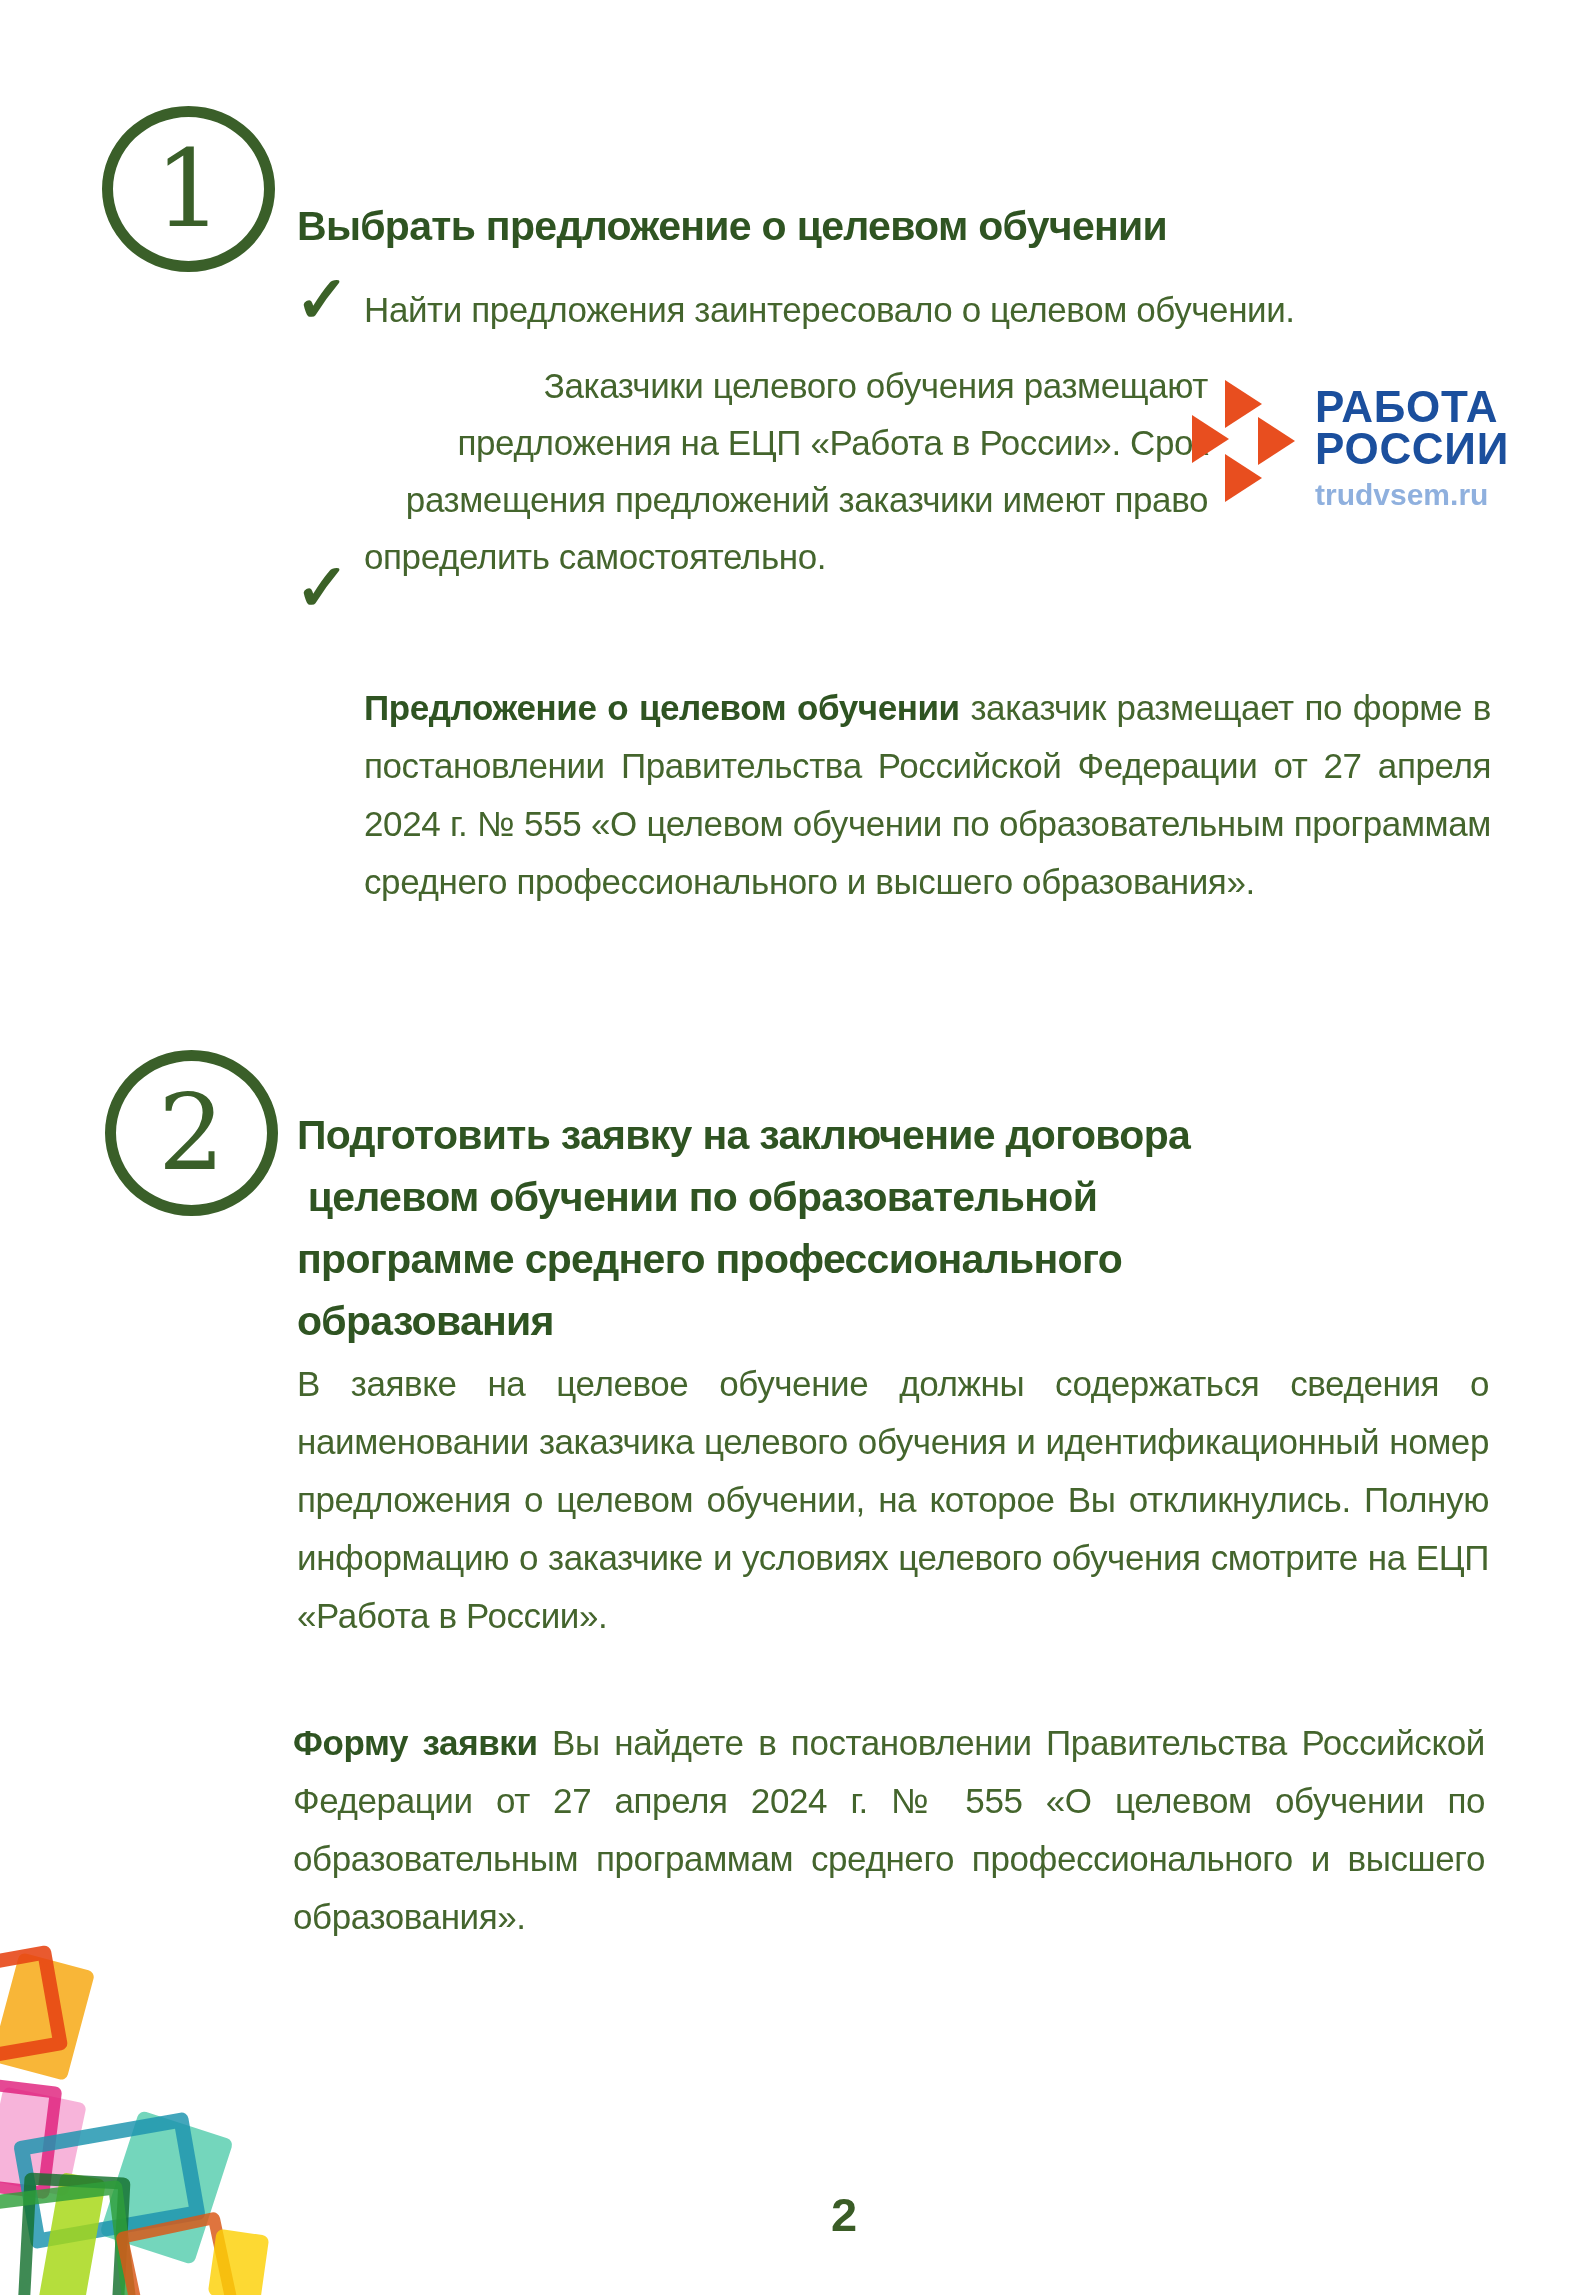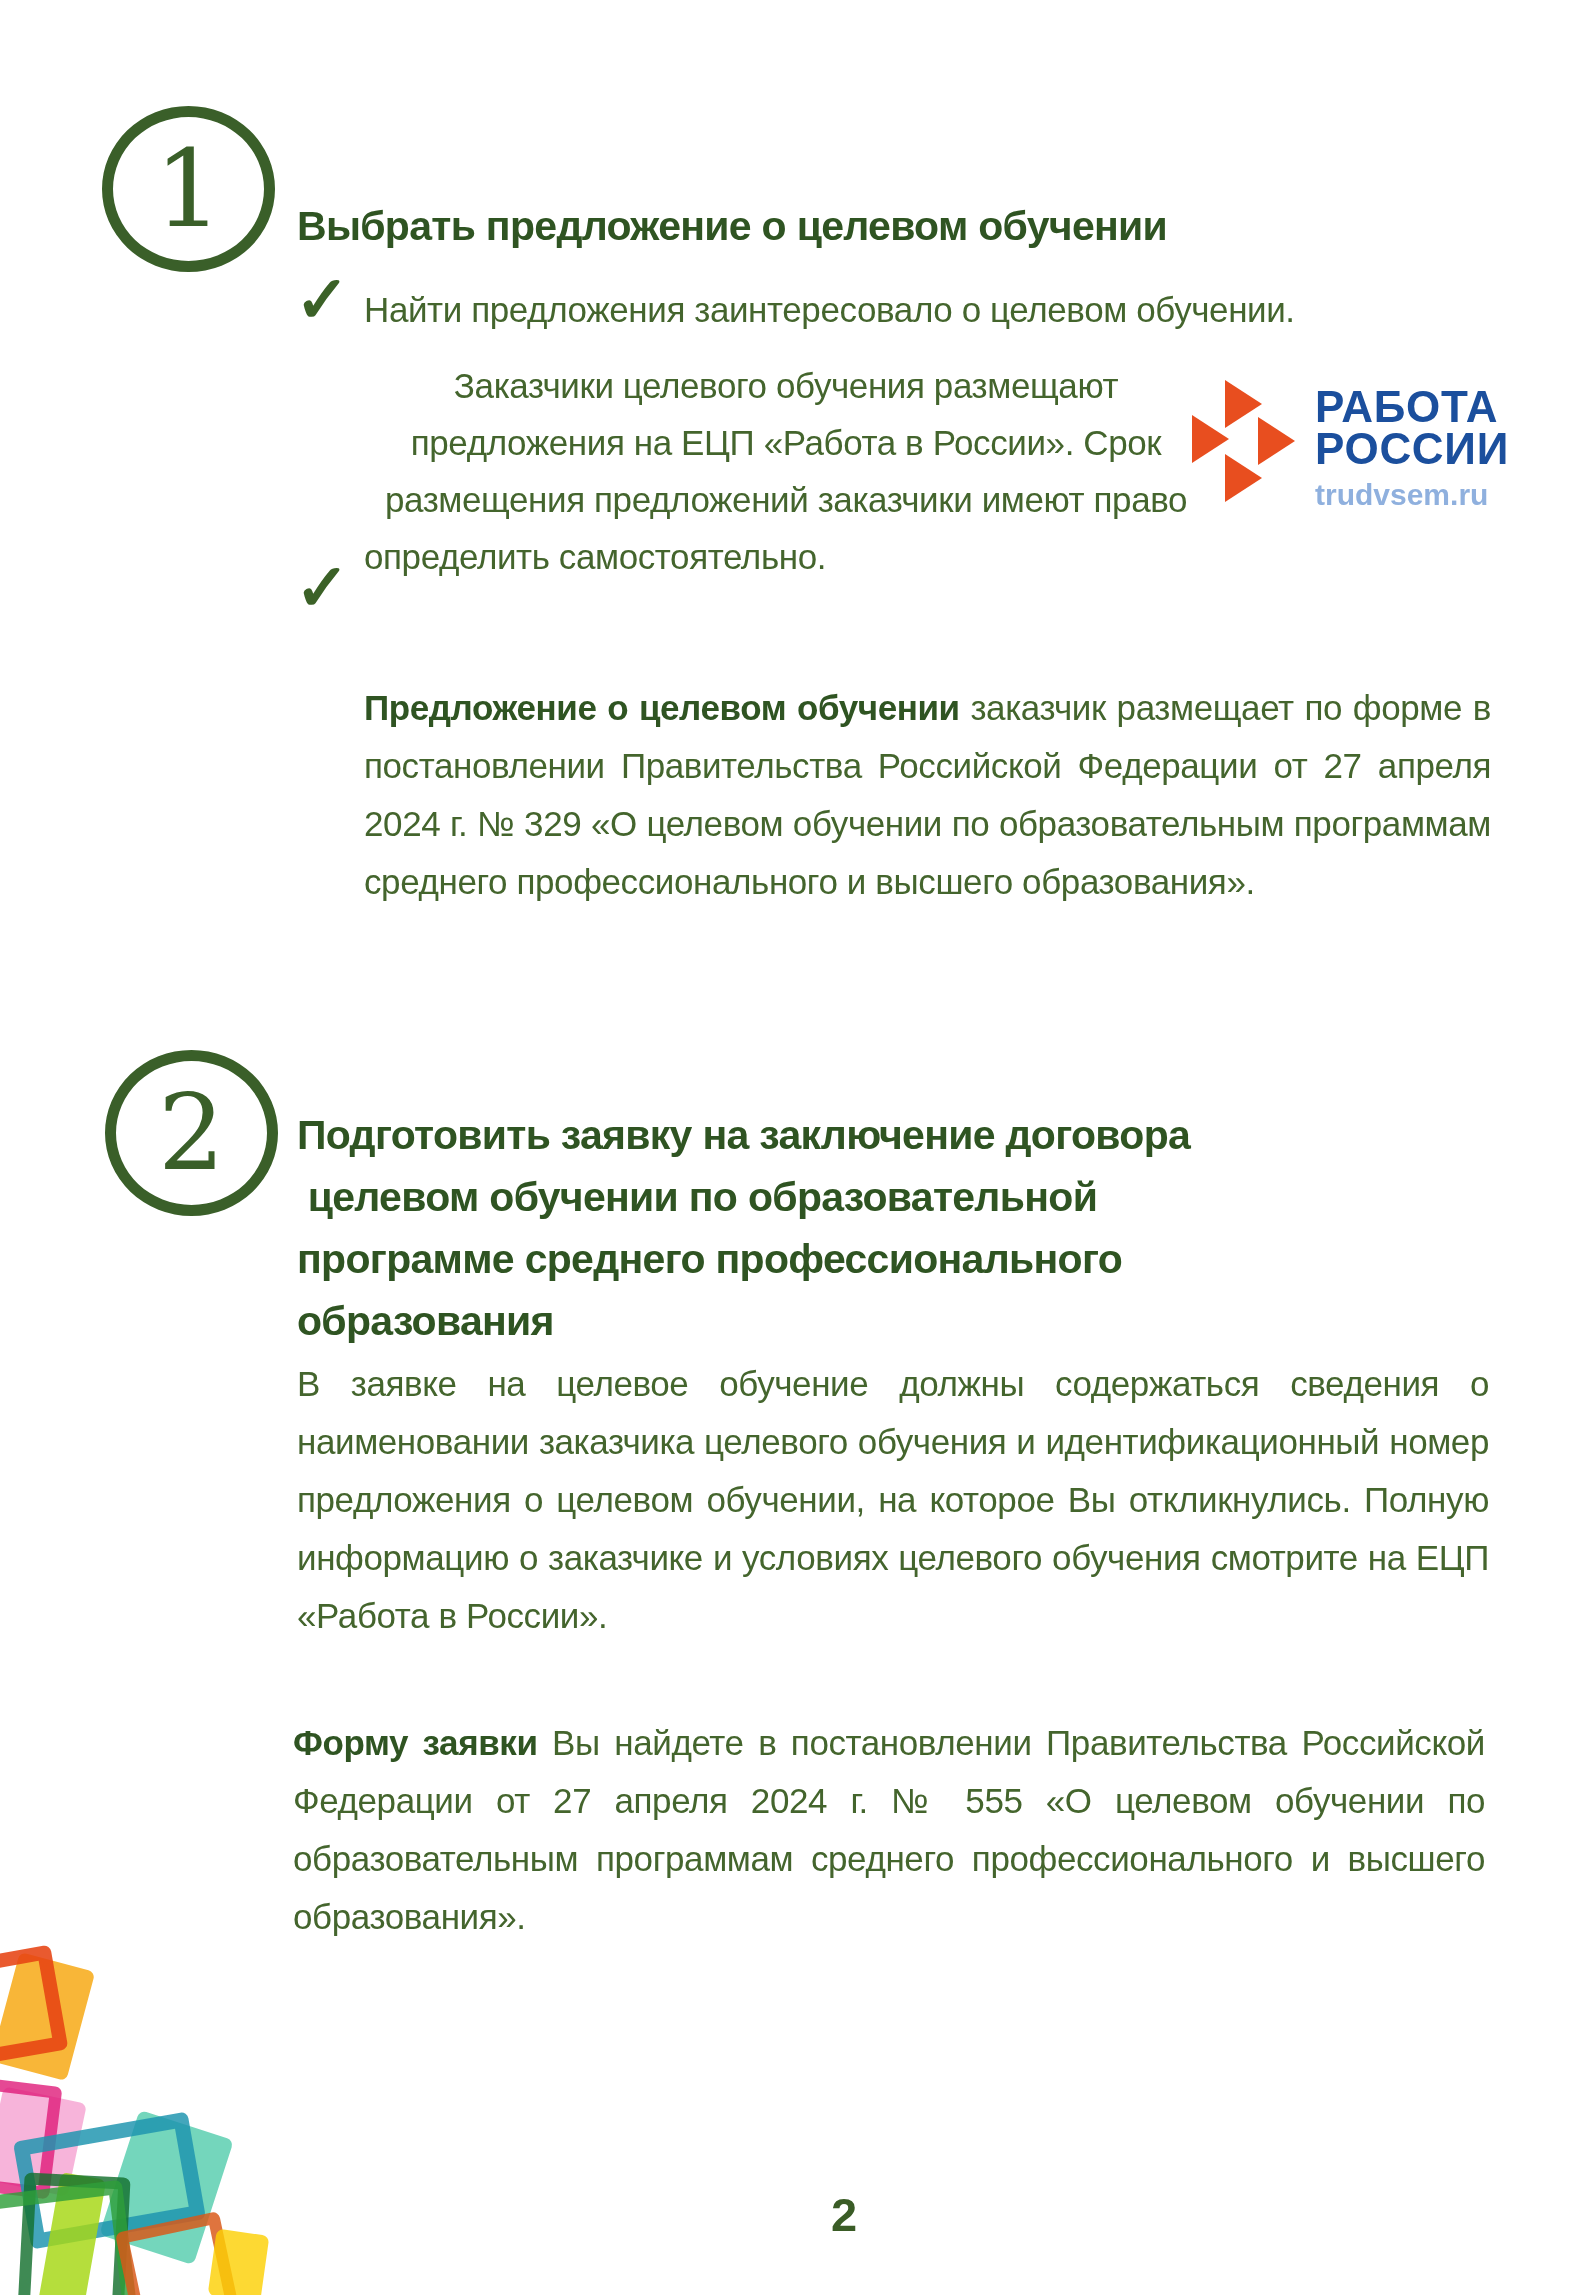--- a/index.html
+++ b/index.html
@@ -45,21 +45,21 @@
     position:absolute;font-size:35px;line-height:57px;color:var(--body-green);
     letter-spacing:-0.4px;
   }
   .b1{left:364px;top:281px;width:1130px}
   .b2{left:364px;top:564px;width:1127px;text-align:justify}
   
   .para{
     position:absolute;font-size:35px;line-height:58px;color:var(--body-green);
     letter-spacing:-0.4px;text-align:justify;text-align-last:left;
   }
-  .aside-para{left:364px;top:357px;width:844px;text-align:center;line-height:57px}
+  .aside-para{left:364px;top:357px;width:844px;text-align:right;line-height:57px}
   .p-offer{left:364px;top:679px;width:1127px}
   .p-claim{left:297px;top:1355px;width:1192px}
   .p-form{left:293px;top:1714px;width:1192px}
   .lead-bold{font-weight:bold;color:var(--heading-green)}
   
   .logo{position:absolute;left:1192px;top:380px;width:304px;height:141px}
   .logo-tri{position:absolute;width:0;height:0;
     border-top:24px solid transparent;border-bottom:24px solid transparent;
     border-left:37px solid var(--logo-orange);}
   .lt-top{left:33px;top:0}
@@ -116,21 +116,21 @@
     <span class="logo-tri lt-right"></span>
     <span class="logo-tri lt-bottom"></span>
     <div class="logo-text">РАБОТА
 РОССИИ</div>
     <div class="logo-url">trudvsem.ru</div>
   </div>
 
   <div class="check k2">✓</div>
 
   <div class="para p-offer">
-    <span class="lead-bold">Предложение о целевом обучении</span><span> заказчик размещает по форме в постановлении Правительства Российской Федерации от 27 апреля 2024 г. № 329 «О целевом обучении по образовательным программам среднего профессионального и высшего образования».</span>
+    <span class="lead-bold">Предложение о целевом обучении</span><span> заказчик размещает по форме в постановлении Правительства Российской Федерации от 27 апреля 2024 г. № 555 «О целевом обучении по образовательным программам среднего профессионального и высшего образования».</span>
   </div>
 
   <div class="step-circle c2">
     <span>2</span>
   </div>
   <div class="h-step h2">Подготовить заявку на заключение договора
  целевом обучении по образовательной
 программе среднего профессионального
 образования</div>
 

